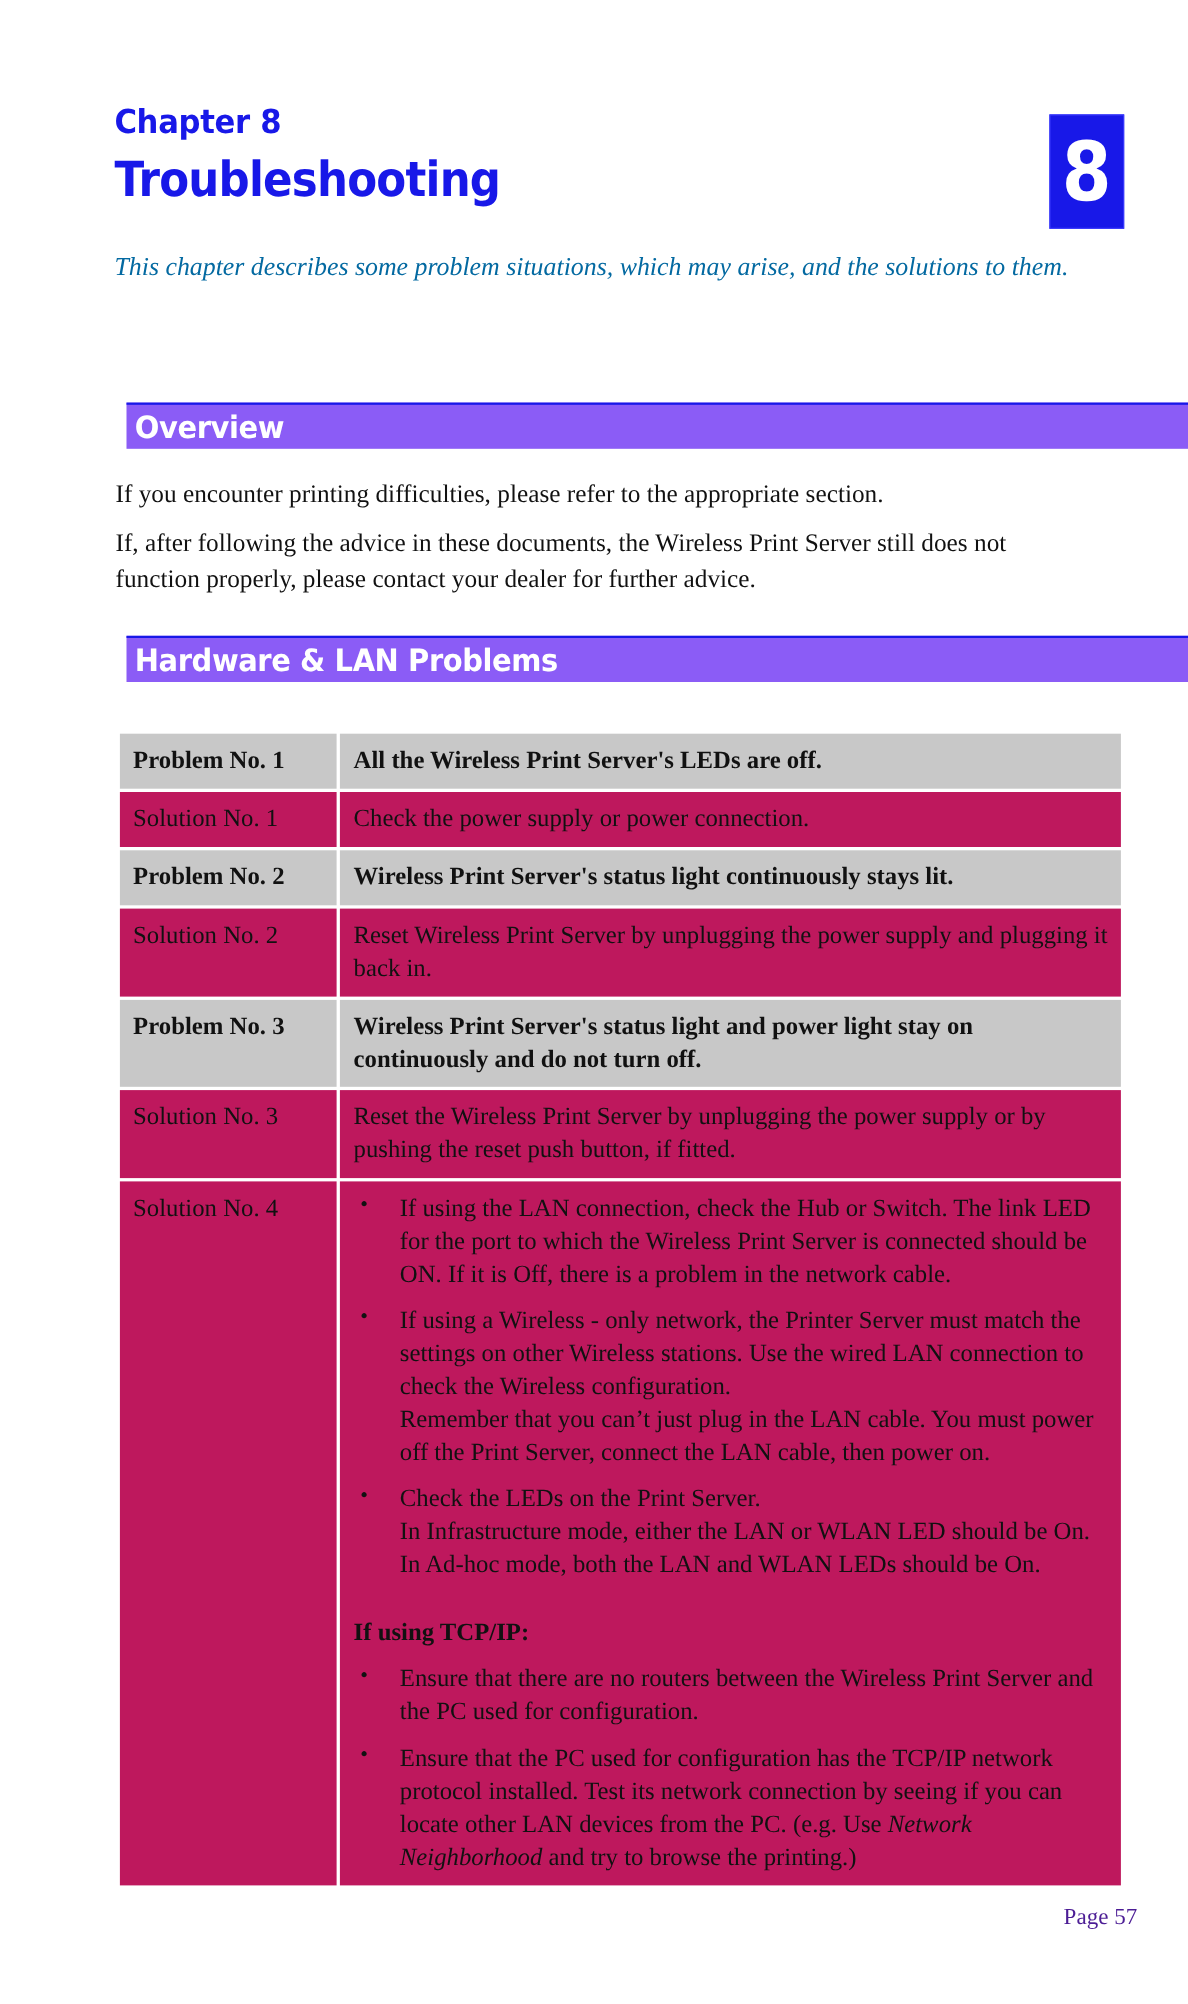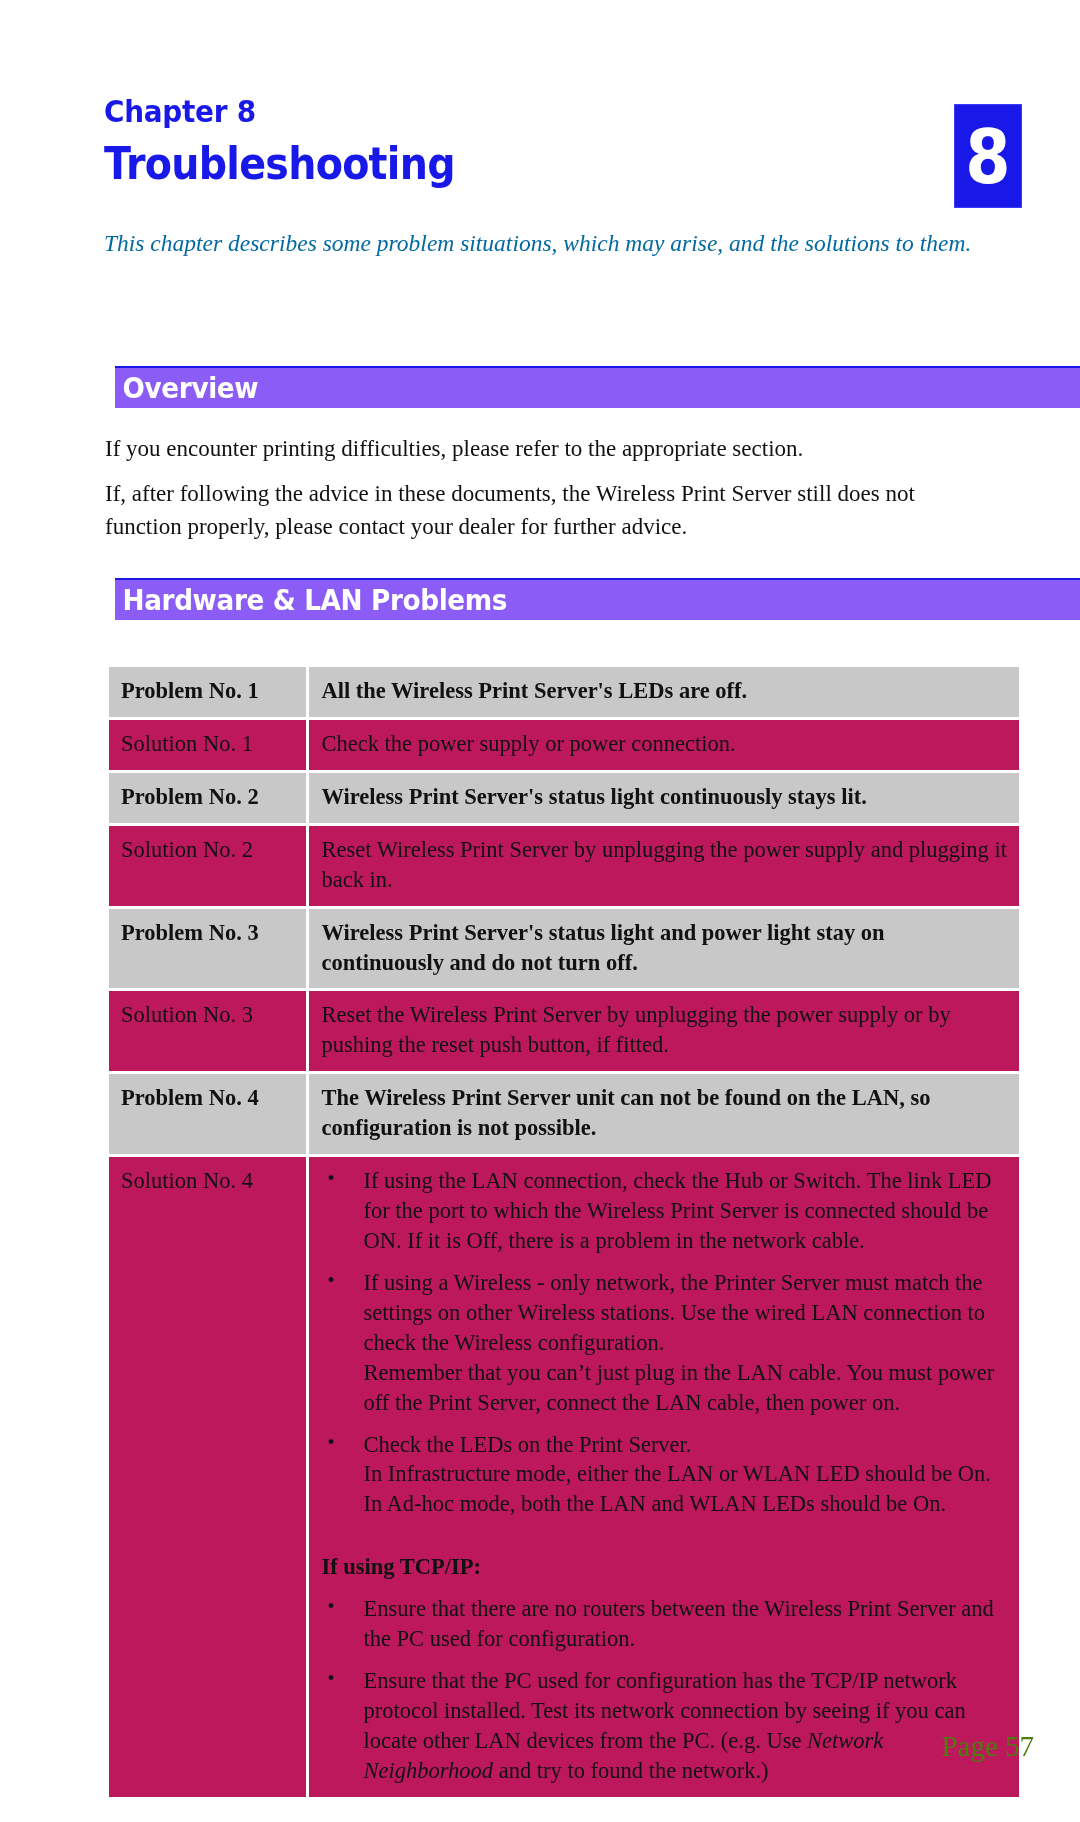--- a/index.html
+++ b/index.html
@@ -178,22 +178,22 @@
     font-weight: bold;
     margin: 33px 0 12px 0;
   }
   .italic { font-style: italic; }
 
   
   .footer-page {
     position: absolute;
     right: 64px;
     top: 1730px;
-    font-size: 29px;
-    color: #4d7c0f;
+    font-size: 21px;
+    color: #4c1d95;
   }
 </style>
 </head>
 <body>
 
 <div class="page">
 
   <div class="chapter-head">
     <div class="chapter-label">Chapter 8</div>
     <div class="chapter-title">Troubleshooting</div>
@@ -238,40 +238,36 @@
 
       <tr class="row-problem">
         <td class="c-label">Problem No. 3</td>
         <td class="c-body">Wireless Print Server's status light and power light stay on continuously and do not turn off.</td>
       </tr>
       <tr class="row-solution">
         <td class="c-label">Solution No. 3</td>
         <td class="c-body">Reset the Wireless Print Server by unplugging the power supply or by pushing the reset push button, if fitted.</td>
       </tr>
 
-      <tr class="row-problem">
-        <td class="c-label">Problem No. 4</td>
-        <td class="c-body">The Wireless Print Server unit can not be found on the LAN, so configuration is not possible.</td>
-      </tr>
 
       <tr class="row-solution">
         <td class="c-label">Solution No. 4</td>
         <td class="c-body">
           <ul class="sol-bullets">
             <li>If using the LAN connection, check the Hub or Switch. The link LED for the port to which the Wireless Print Server is connected should be ON. If it is Off, there is a problem in the network cable.</li>
             <li>If using a Wireless - only network, the Printer Server must match the settings on other Wireless stations. Use the wired LAN connection to check the Wireless configuration.<br>Remember that you can’t just plug in the LAN cable. You must power off the Print Server, connect the LAN cable, then power on.</li>
             <li>Check the LEDs on the Print Server.<br>In Infrastructure mode, either the LAN or WLAN LED should be On.<br>In Ad-hoc mode, both the LAN and WLAN LEDs should be On.</li>
           </ul>
           <div class="sub-head">If using TCP/IP:</div>
           <ul class="sol-bullets">
             <li>
               <span>Ensure that there are no routers between the Wireless Print Server and the PC used for configuration.</span><span class="italic"></span><span></span>
             </li>
             <li>
-              <span>Ensure that the PC used for configuration has the TCP/IP network protocol installed. Test its network connection by seeing if you can locate other LAN devices from the PC. (e.g. Use </span><span class="italic">Network Neighborhood</span><span> and try to found the network.)</span>
+              <span>Ensure that the PC used for configuration has the TCP/IP network protocol installed. Test its network connection by seeing if you can locate other LAN devices from the PC. (e.g. Use </span><span class="italic">Network Neighborhood</span><span> and try to browse the printing.)</span>
             </li>
           </ul>
         </td>
       </tr>
 
     </tbody>
   </table>
 
   <div class="footer-page">Page 57</div>
 

